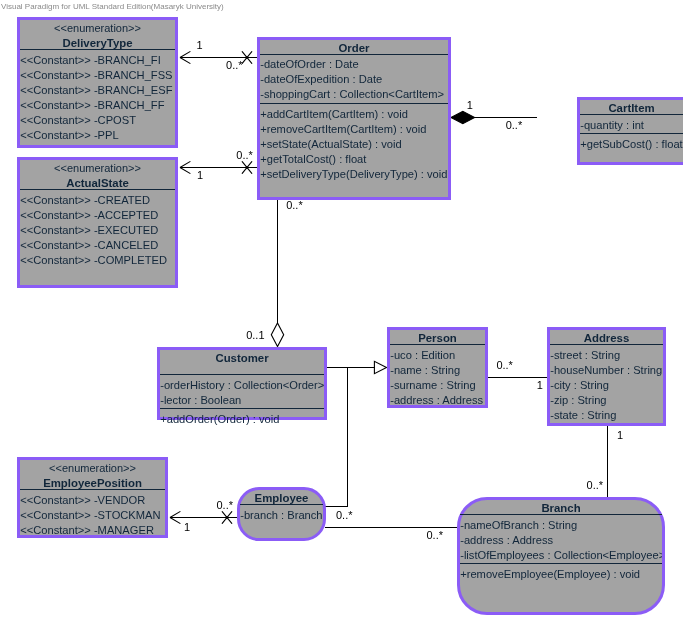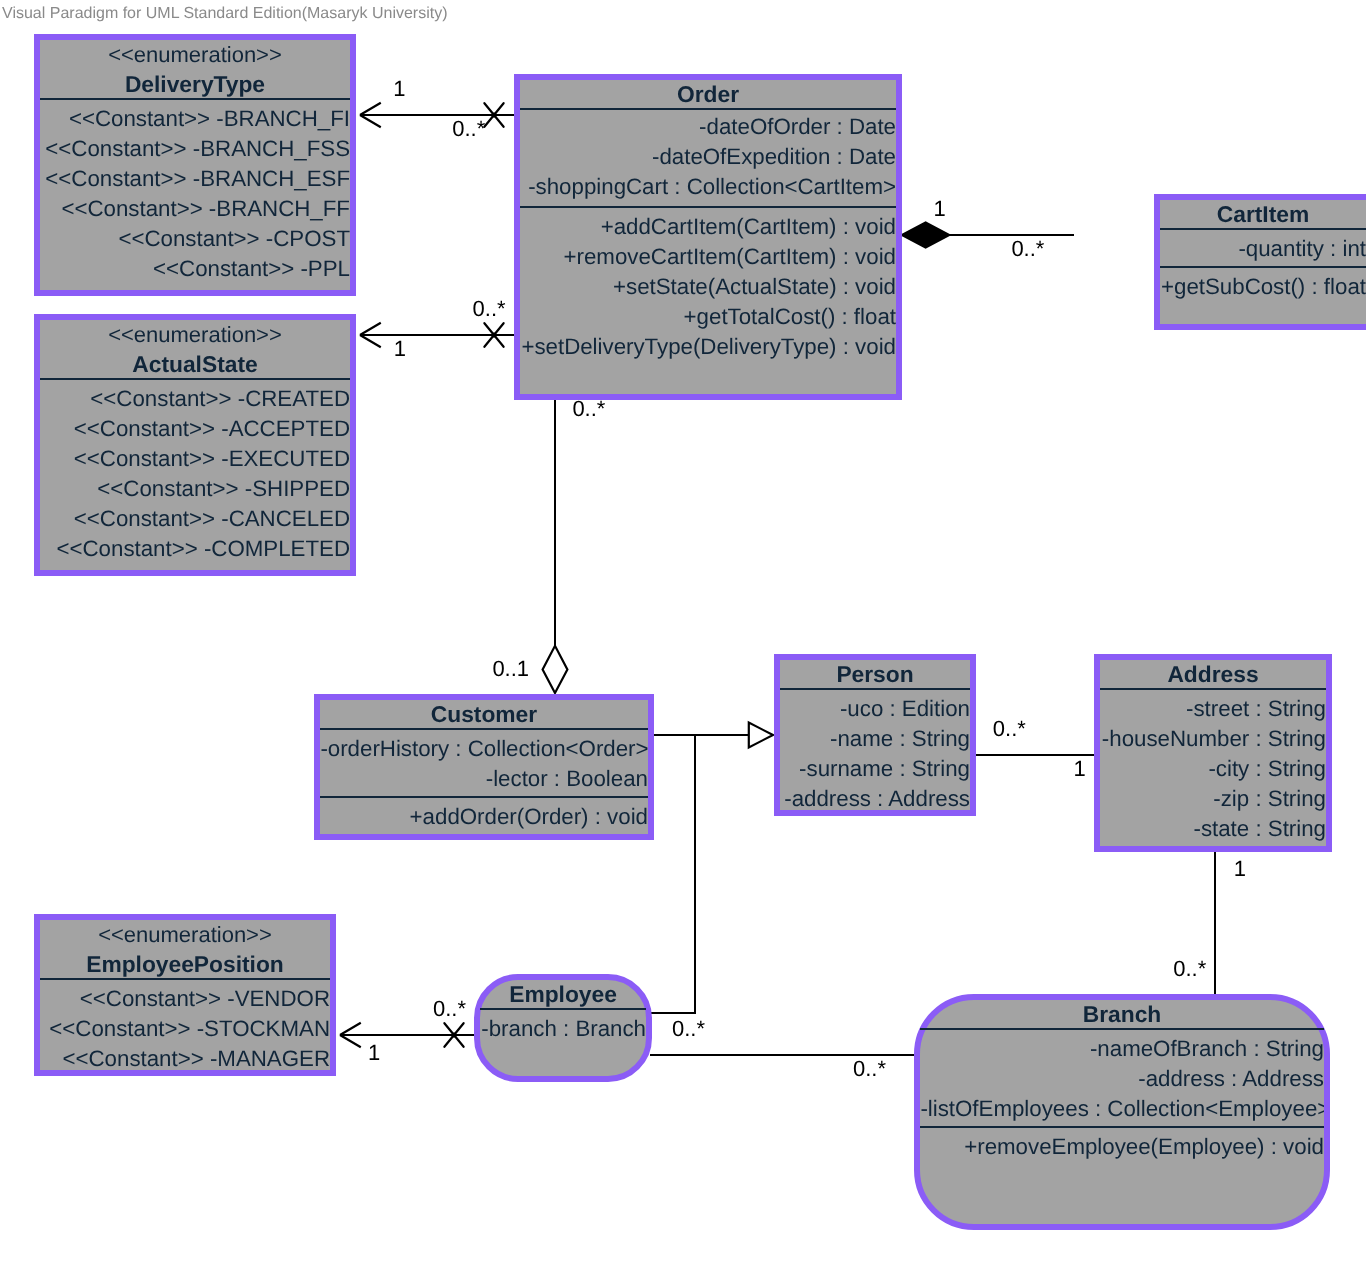--- a/index.html
+++ b/index.html
@@ -7,21 +7,21 @@
   body{width:683px;height:631px;background:#ffffff;overflow:hidden;
        font-family:"Liberation Sans",sans-serif;}
   #canvas{position:relative;width:683px;height:631px;}
   .watermark{position:absolute;left:1px;top:1.5px;font-size:8px;color:#8a8a8a;white-space:nowrap;}
   svg.links{position:absolute;left:0;top:0;width:683px;height:631px;}
   .umlbox{position:absolute;box-sizing:border-box;border:3px solid #8b5cf6;
           background:#a3a3a3;}
   .hdr{box-sizing:border-box;border-bottom:1px solid #11263a;text-align:center;overflow:hidden;padding-top:1px;}
   .sect{box-sizing:border-box;overflow:hidden;padding-top:1.6px;}
   .sect+.sect{border-top:1px solid #11263a;}
-  .row{font-size:11.15px;color:#11263a;line-height:15px;white-space:nowrap;padding-left:0.2px;text-align:right;}
+  .row{font-size:11.15px;color:#11263a;line-height:15px;white-space:nowrap;padding-left:0.2px;}
   .cname{font-weight:bold;font-size:11.4px;line-height:15px;color:#11263a;}
   .stereo{font-size:11px;line-height:15px;color:#11263a;}
   .mult{position:absolute;font-size:11px;color:#000;white-space:nowrap;line-height:12px;}
 </style>
 </head>
 <body>
 
 <div id="canvas">
   <div class="watermark">Visual Paradigm for UML Standard Edition(Masaryk University)</div>
   <svg class="links" id="links">
@@ -85,21 +85,20 @@
       </div>
       <div class="umlbox" style="left: 17px; top: 157px; width: 161px; height: 131px;">
         <div class="hdr" style="height:30px">
           <div class="stereo">&lt;&lt;enumeration&gt;&gt;</div>
           <div class="cname">ActualState</div>
         </div>
         <div class="sect" style="height:100px;padding-top:2.8px">
           <div class="row">&lt;&lt;Constant&gt;&gt; -CREATED</div>
           <div class="row">&lt;&lt;Constant&gt;&gt; -ACCEPTED</div>
           <div class="row">&lt;&lt;Constant&gt;&gt; -EXECUTED</div>
-          <div class="row">&lt;&lt;Constant&gt;&gt; -SHIPPED</div>
           <div class="row">&lt;&lt;Constant&gt;&gt; -CANCELED</div>
           <div class="row">&lt;&lt;Constant&gt;&gt; -COMPLETED</div>
         </div>
       </div>
       <div class="umlbox" style="left: 257px; top: 37px; width: 194px; height: 163px;">
         <div class="hdr" style="height:15px">
           <div class="cname">Order</div>
         </div>
         <div class="sect" style="height:48px;padding-top:1.5px">
           <div class="row">-dateOfOrder : Date</div>
@@ -119,21 +118,21 @@
           <div class="cname">CartItem</div>
         </div>
         <div class="sect" style="height:18px;padding-top:2.8px">
           <div class="row">-quantity : int</div>
         </div>
         <div class="sect" style="height:24px;padding-top:2.8px">
           <div class="row">+getSubCost() : float</div>
         </div>
       </div>
       <div class="umlbox" style="left: 157px; top: 347px; width: 170px; height: 73px;">
-        <div class="hdr" style="height:15px">
+        <div class="hdr" style="height:25px">
           <div class="cname">Customer</div>
         </div>
         <div class="sect" style="height:33px;padding-top:2.8px">
           <div class="row">-orderHistory : Collection&lt;Order&gt;</div>
           <div class="row">-lector : Boolean</div>
         </div>
         <div class="sect" style="height:24px;padding-top:2.8px">
           <div class="row">+addOrder(Order) : void</div>
         </div>
       </div>

